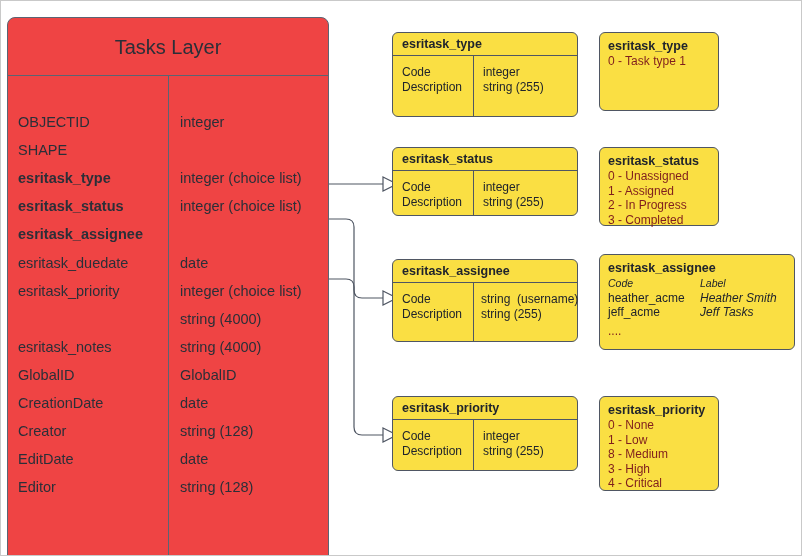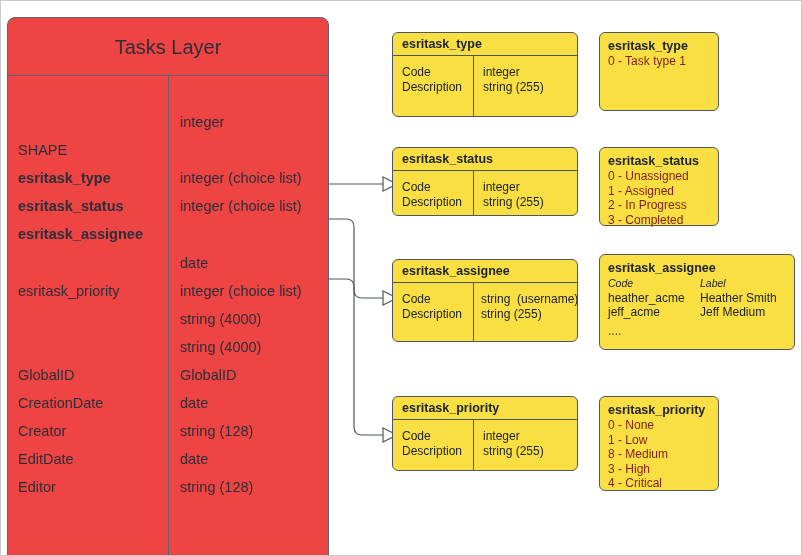--- a/index.html
+++ b/index.html
@@ -152,20 +152,21 @@
   }
   .vbox-two .c1 {
     position: absolute; left: 0;
     font-size: 12px; color: #20242c; line-height: 14.5px;
     white-space: nowrap;
   }
   .vbox-two .c2 {
     position: absolute; left: 92px;
     font-size: 12px; color: #20242c; line-height: 14.5px;
     white-space: nowrap;
+    font-style: italic;
   }
   .vbox-two.hdr .c1, .vbox-two.hdr .c2 {
     font-style: italic;
     font-size: 10.5px;
   }
 
   
   .connectors {
     position: absolute;
     left: 0; top: 0;
@@ -194,47 +195,50 @@
       <polygon points="382,427 396,434 382,441"></polygon>
     </g>
   </svg>
 
   <div class="layer-table">
     <div class="layer-title">Tasks Layer</div>
     <div class="layer-body">
       <div class="col-divider"></div>
 
       <div class="field-row" style="top:32px">
+        <span class="field-name">OBJECTID</span>
         <span class="field-type">integer</span>
       </div>
       <div class="field-row" style="top:60px">
         <span class="field-name">SHAPE</span>
       </div>
       <div class="field-row bold" style="top:88px">
         <span class="field-name">esritask_type</span>
         <span class="field-type">integer (choice list)</span>
       </div>
       <div class="field-row bold" style="top:116px">
         <span class="field-name">esritask_status</span>
         <span class="field-type">integer (choice list)</span>
       </div>
       <div class="field-row bold" style="top:144px">
         <span class="field-name">esritask_assignee</span>
       </div>
       <div class="field-row" style="top:173px">
+        <span class="field-name">esritask_duedate</span>
         <span class="field-type">date</span>
       </div>
       <div class="field-row" style="top:201px">
         <span class="field-name">esritask_priority</span>
         <span class="field-type">integer (choice list)</span>
       </div>
       <div class="field-row" style="top:229px">
         <span class="field-type">string (4000)</span>
       </div>
       <div class="field-row" style="top:257px">
+        <span class="field-name">esritask_notes</span>
         <span class="field-type">string (4000)</span>
       </div>
       <div class="field-row" style="top:285px">
         <span class="field-name">GlobalID</span>
         <span class="field-type">GlobalID</span>
       </div>
       <div class="field-row" style="top:313px">
         <span class="field-name">CreationDate</span>
         <span class="field-type">date</span>
       </div>
@@ -316,21 +320,21 @@
     <div class="vbox-two hdr">
       <span class="c1">Code</span>
       <span class="c2">Label</span>
     </div>
     <div class="vbox-two">
       <span class="c1">heather_acme</span>
       <span class="c2">Heather Smith</span>
     </div>
     <div class="vbox-two">
       <span class="c1">jeff_acme</span>
-      <span class="c2">Jeff Medium</span>
+      <span class="c2">Jeff Tasks</span>
     </div>
     <div class="vbox-line" style="margin-top:4px;">....</div>
   </div>
 
   <div class="ybox" style="left:391px; top:395px; width:186px; height:75px;">
     <div class="ybox-header">esritask_priority</div>
     <div class="ybox-body">
       <div class="ybox-vdiv" style="left:80px;"></div>
       <div class="ycol" style="left:9px; top:9px;">
         <div>Code</div>

